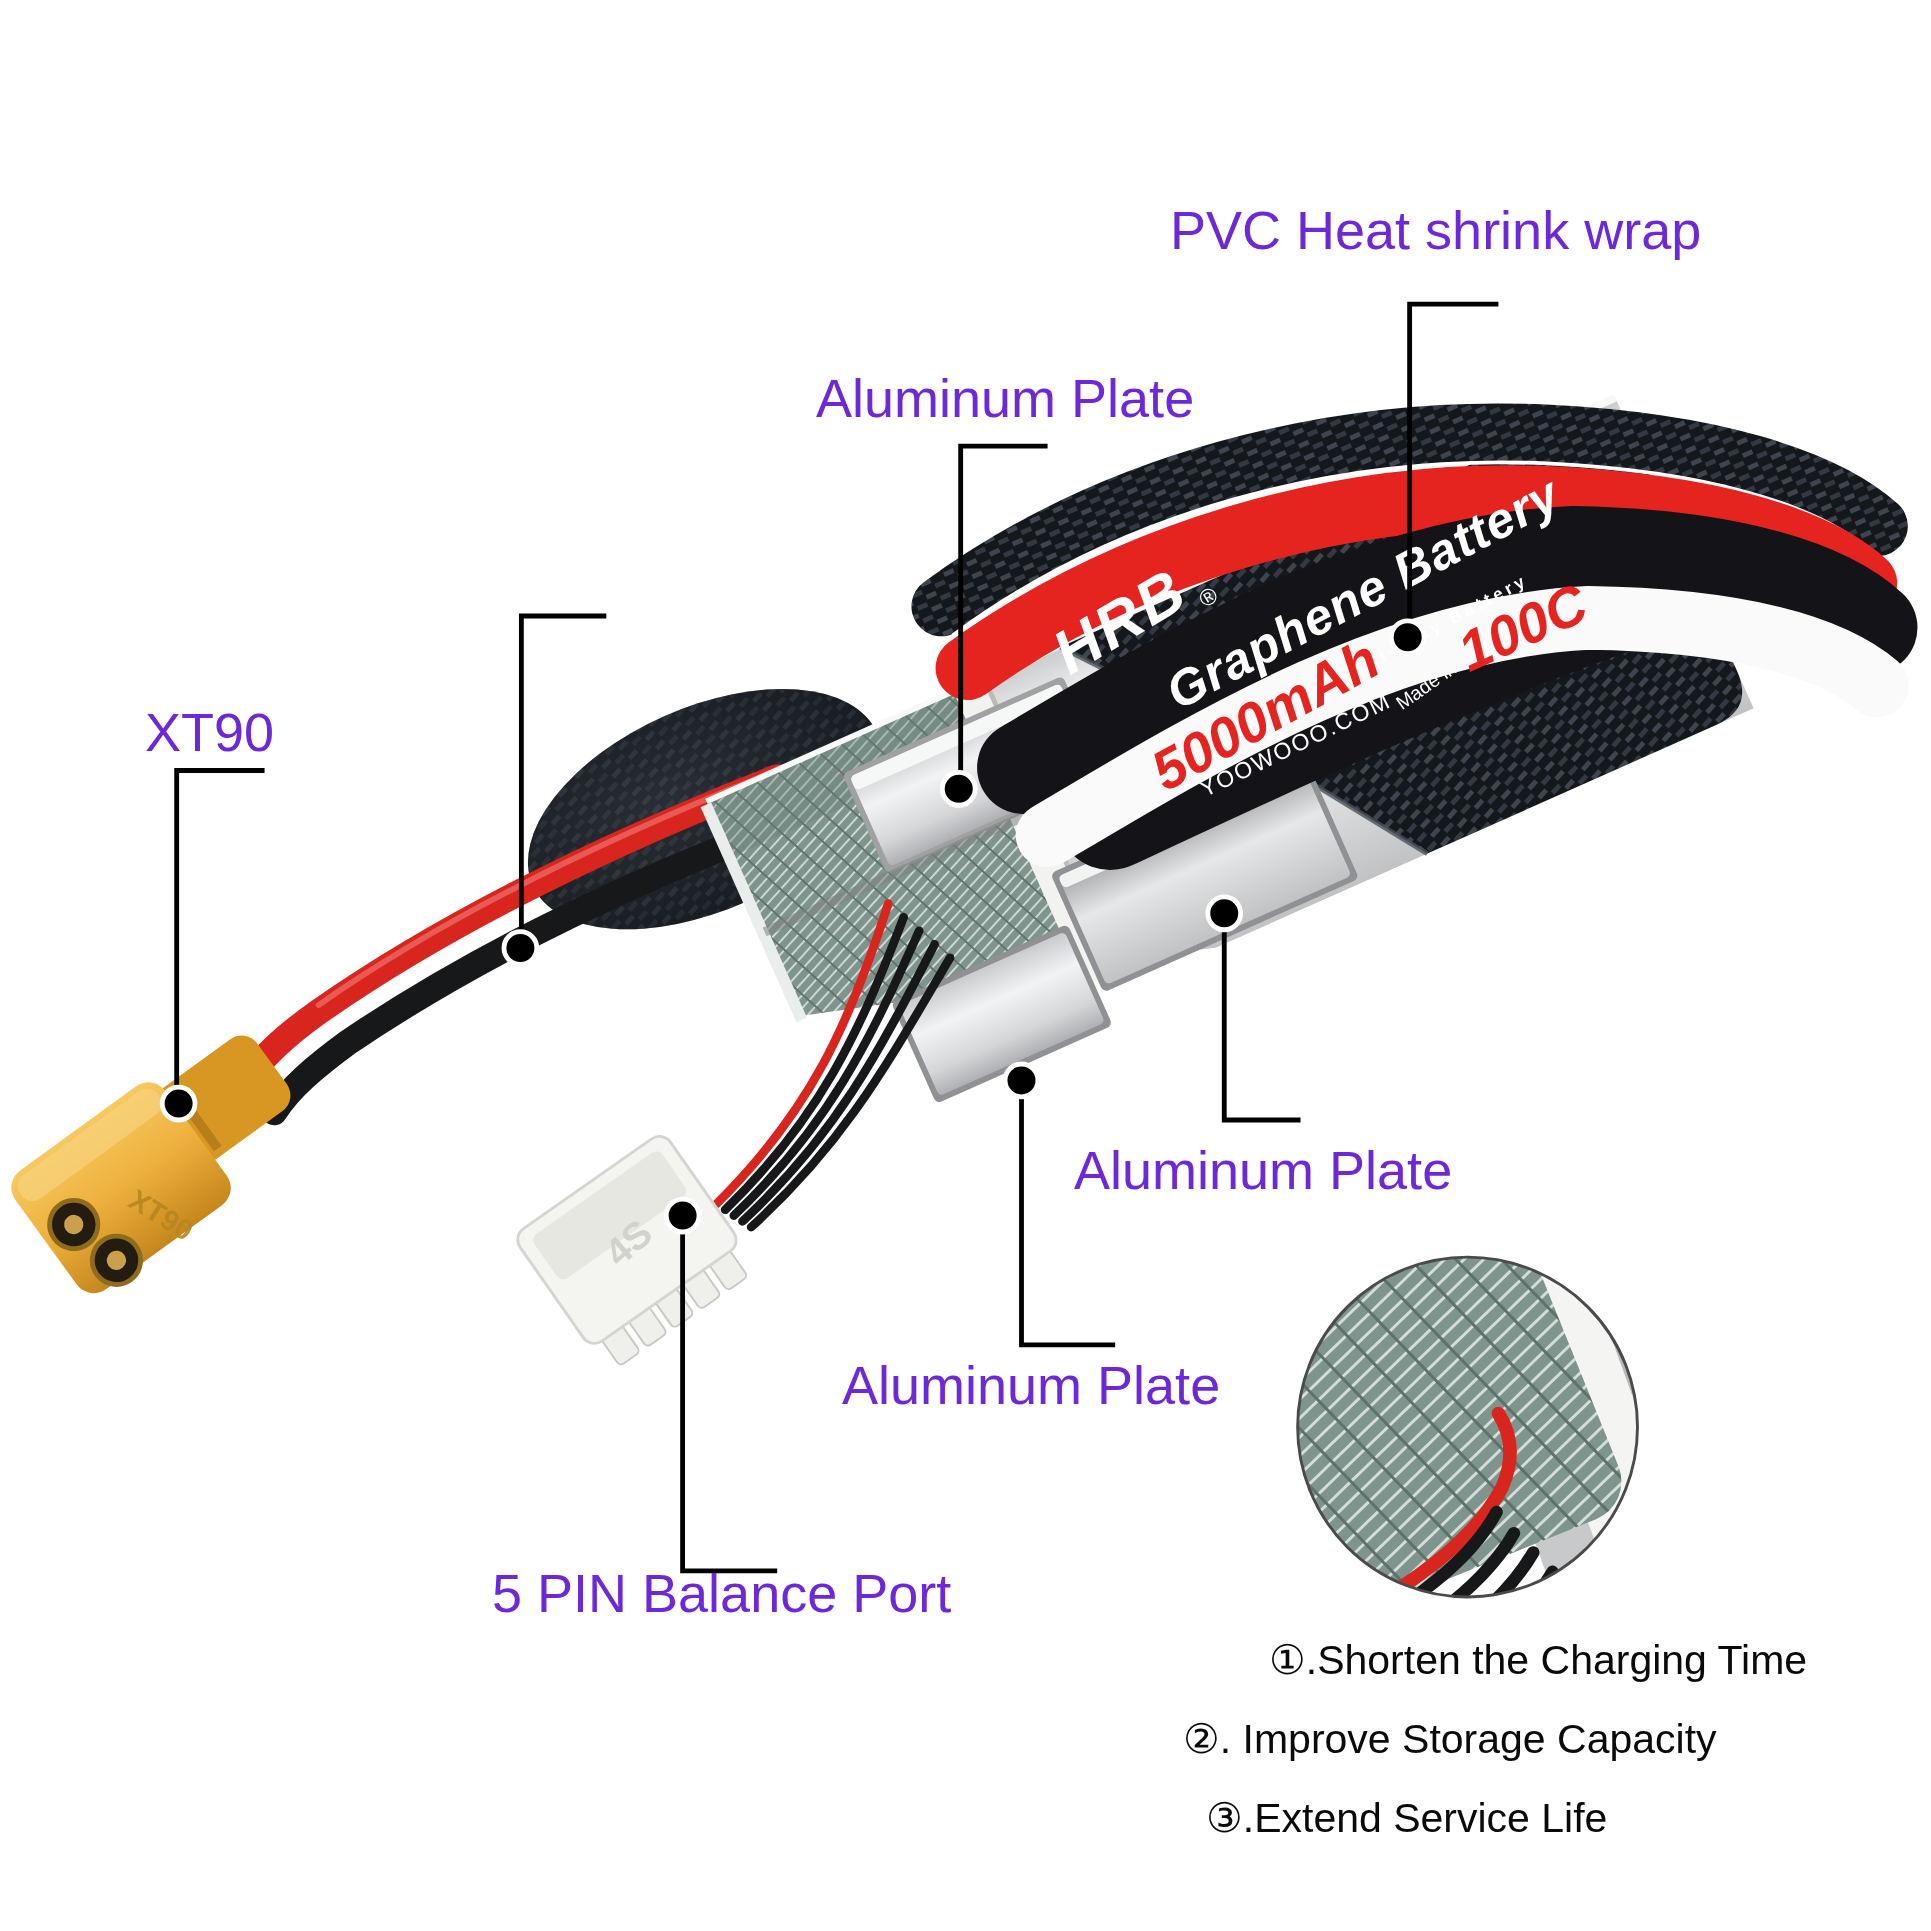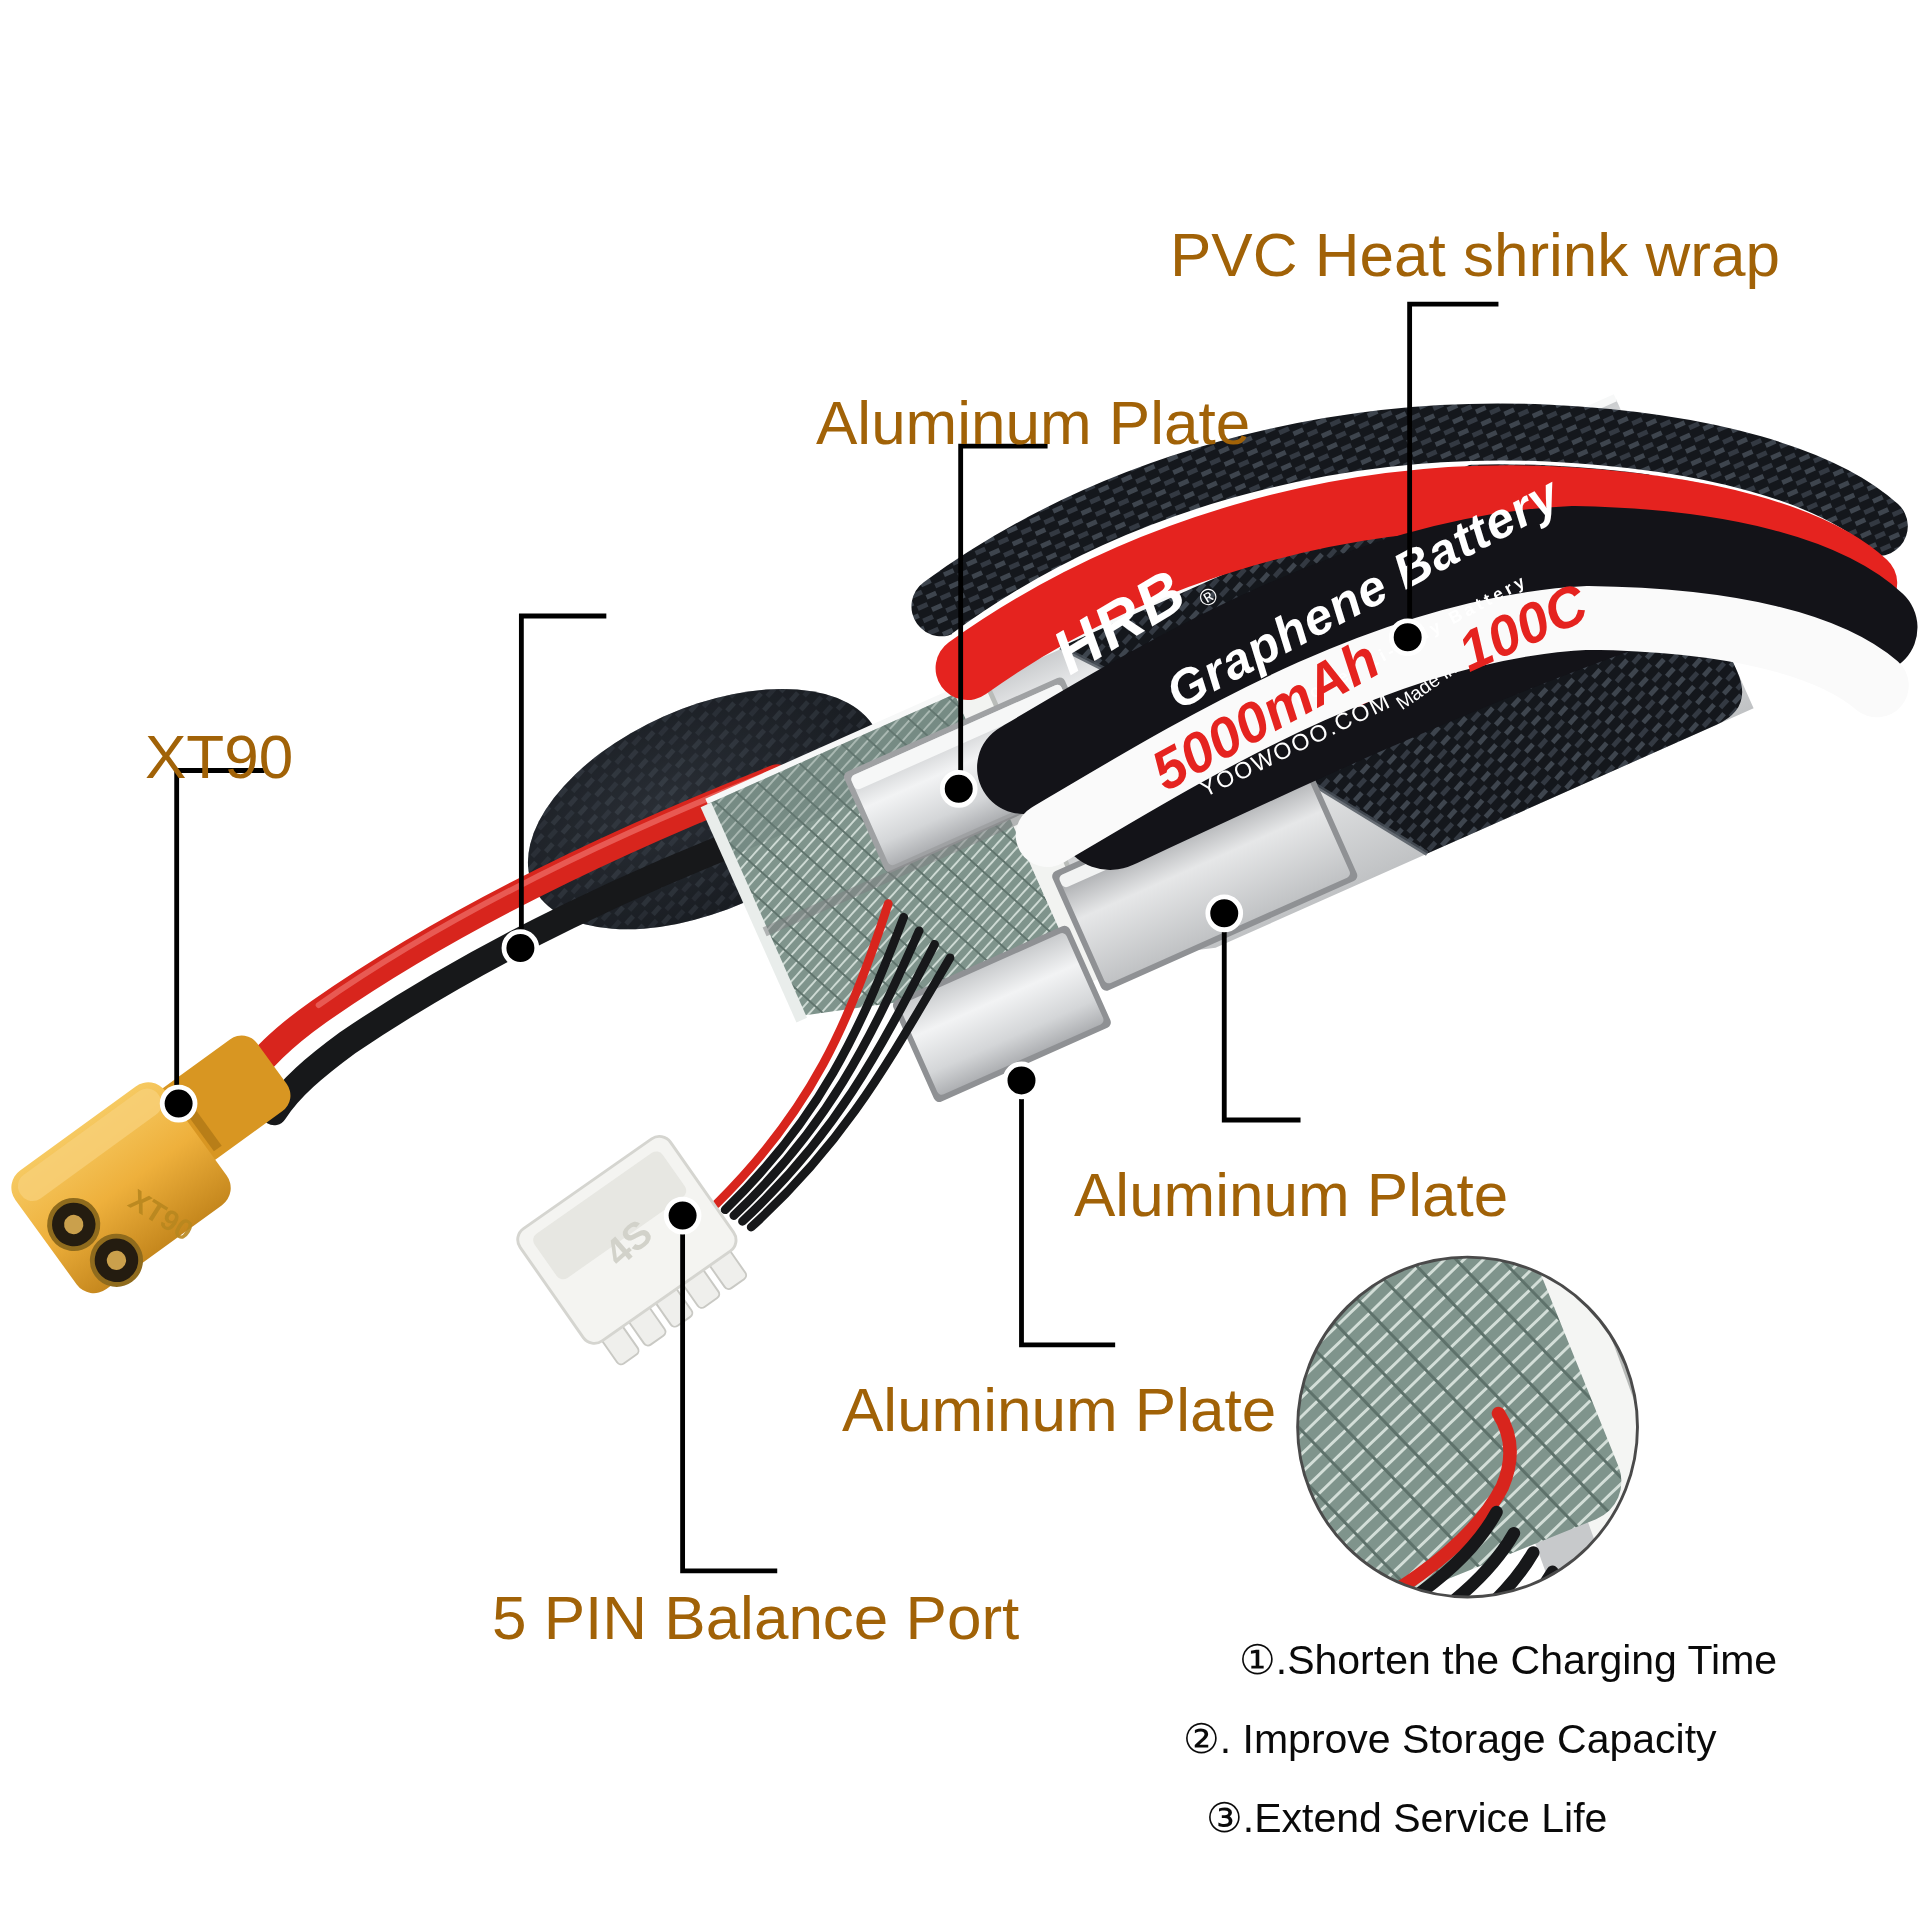--- a/index.html
+++ b/index.html
@@ -1,19 +1,19 @@
 <!DOCTYPE html>
 <html><head>
 <meta charset="utf-8">
 <style>
   html,body{margin:0;padding:0;background:#ffffff;}
   #stage{position:relative;width:1931px;height:1931px;background:#ffffff;overflow:hidden;
          font-family:"Liberation Sans", sans-serif;}
   #art{position:absolute;left:0;top:0;}
-  .callout{position:absolute;font-size:62px;color:#a16207;white-space:nowrap;letter-spacing:0px;margin-top:20px;}
+  .callout{position:absolute;font-size:54px;color:#6d28d9;white-space:nowrap;letter-spacing:0px;}
   .feature{position:absolute;font-size:41px;color:#0a0a0a;white-space:nowrap;}
   .svgtxt{font-family:"Liberation Sans", sans-serif;}
 </style>
 </head>
 <body>
 
 <div id="stage">
 
 <svg id="art" width="1931" height="1931" viewBox="0 0 2000 2000">
   <defs>
@@ -224,18 +224,18 @@
   </g>
 </svg>
 
 <div class="callout" style="left:1170px; top:199px;">PVC Heat shrink wrap</div>
 <div class="callout" style="left:816px;  top:367px;">Aluminum Plate</div>
 <div class="callout" style="left:145px;  top:701px;">XT90</div>
 <div class="callout" style="left:1074px; top:1139px;">Aluminum Plate</div>
 <div class="callout" style="left:842px;  top:1354px;">Aluminum Plate</div>
 <div class="callout" style="left:492px;  top:1562px;">5 PIN Balance Port</div>
 
-<div class="feature" style="left:1239px; top:1636px;">①.Shorten the Charging Time</div>
+<div class="feature" style="left:1269px; top:1636px;">①.Shorten the Charging Time</div>
 <div class="feature" style="left:1183px; top:1715px;">②. Improve Storage Capacity</div>
 <div class="feature" style="left:1206px; top:1794px;">③.Extend Service Life</div>
 
 </div>
 
 
 </body></html>

